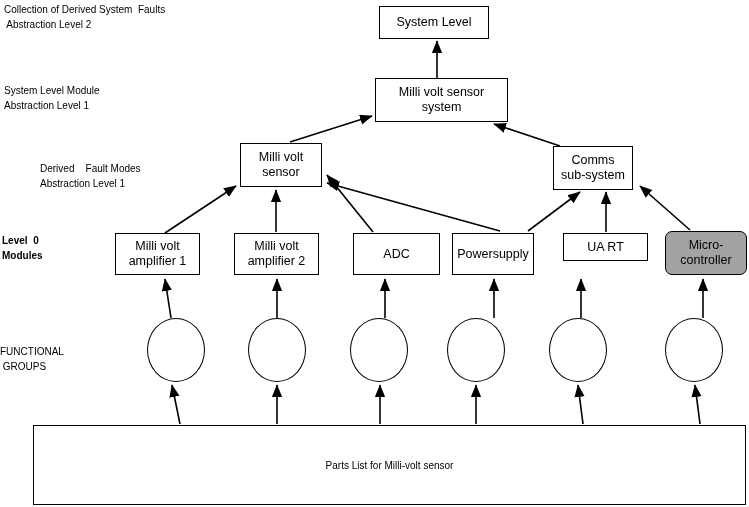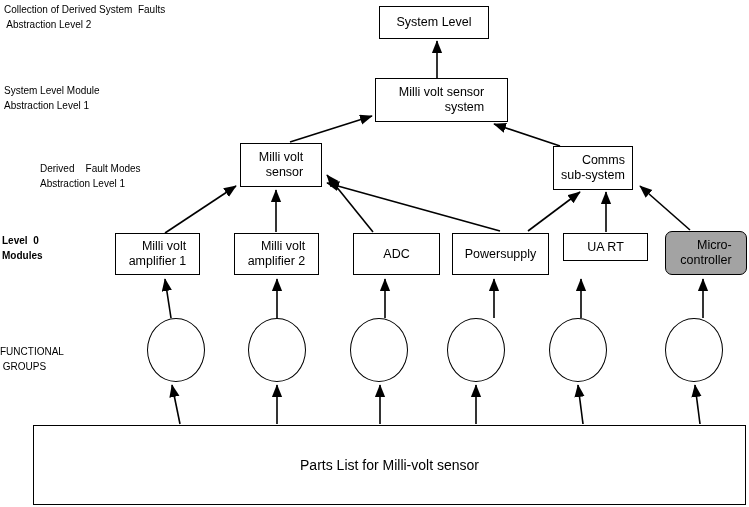--- a/index.html
+++ b/index.html
@@ -30,39 +30,39 @@
     white-space: pre;
   }
   .box {
     position: absolute;
     border: 1.6px solid #000000;
     background: #ffffff;
     box-sizing: border-box;
     display: flex;
     align-items: center;
     justify-content: center;
-    text-align: right;
+    text-align: center;
     font-size: 12.5px;
     color: #000000;
     line-height: 15px;
     white-space: pre-line;
   }
   .ellipse {
     position: absolute;
     border: 1.6px solid #000000;
     border-radius: 50%;
     background: #ffffff;
     box-sizing: border-box;
   }
   .parts-box {
     position: absolute;
     border: 1.6px solid #000000;
     background: #ffffff;
     box-sizing: border-box;
-    font-size: 14px;
+    font-size: 10px;
     color: #000000;
     display: flex;
     align-items: center;
     justify-content: center;
   }
 </style>
 </head>
 <body>
 
 <div id="root">
@@ -117,21 +117,21 @@
 system</span></div>
       <div class="box" style="left: 240px; top: 143px; width: 82px; height: 44px; border-color: rgb(0, 0, 0); background: rgb(255, 255, 255);"><span>Milli volt
 sensor</span></div>
       <div class="box" style="left: 553px; top: 146px; width: 80px; height: 44px; border-color: rgb(0, 0, 0); background: rgb(255, 255, 255);"><span>Comms
 sub-system</span></div>
       <div class="box" style="left: 115px; top: 233px; width: 85px; height: 42px; border-color: rgb(0, 0, 0); background: rgb(255, 255, 255);"><span>Milli volt
 amplifier 1</span></div>
       <div class="box" style="left: 234px; top: 233px; width: 85px; height: 42px; border-color: rgb(0, 0, 0); background: rgb(255, 255, 255);"><span>Milli volt
 amplifier 2</span></div>
       <div class="box" style="left: 353px; top: 233px; width: 87px; height: 42px; border-color: rgb(0, 0, 0); background: rgb(255, 255, 255);"><span>ADC</span></div>
-      <div class="box" style="left: 452px; top: 233px; width: 97px; height: 42px; border-color: rgb(0, 0, 0); background: rgb(255, 255, 255);"><span>Powersupply</span></div>
+      <div class="box" style="left: 452px; top: 233px; width: 82px; height: 42px; border-color: rgb(0, 0, 0); background: rgb(255, 255, 255);"><span>Powersupply</span></div>
       <div class="box" style="left: 563px; top: 233px; width: 85px; height: 28px; border-color: rgb(0, 0, 0); background: rgb(255, 255, 255);"><span>UA  RT</span></div>
       <div class="box" style="left: 665px; top: 231px; width: 82px; height: 44px; border-color: rgb(0, 0, 0); background: #a3a3a3; border-radius: 7px;"><span>Micro-
 controller</span></div>
     </div>
   <div id="ellipses-layer">
       <div class="ellipse" style="left: 147px; top: 318px; width: 58px; height: 64px; border-color: rgb(0, 0, 0);"></div>
       <div class="ellipse" style="left: 248px; top: 318px; width: 58px; height: 64px; border-color: rgb(0, 0, 0);"></div>
       <div class="ellipse" style="left: 350px; top: 318px; width: 58px; height: 64px; border-color: rgb(0, 0, 0);"></div>
       <div class="ellipse" style="left: 447px; top: 318px; width: 58px; height: 64px; border-color: rgb(0, 0, 0);"></div>
       <div class="ellipse" style="left: 549px; top: 318px; width: 58px; height: 64px; border-color: rgb(0, 0, 0);"></div>

